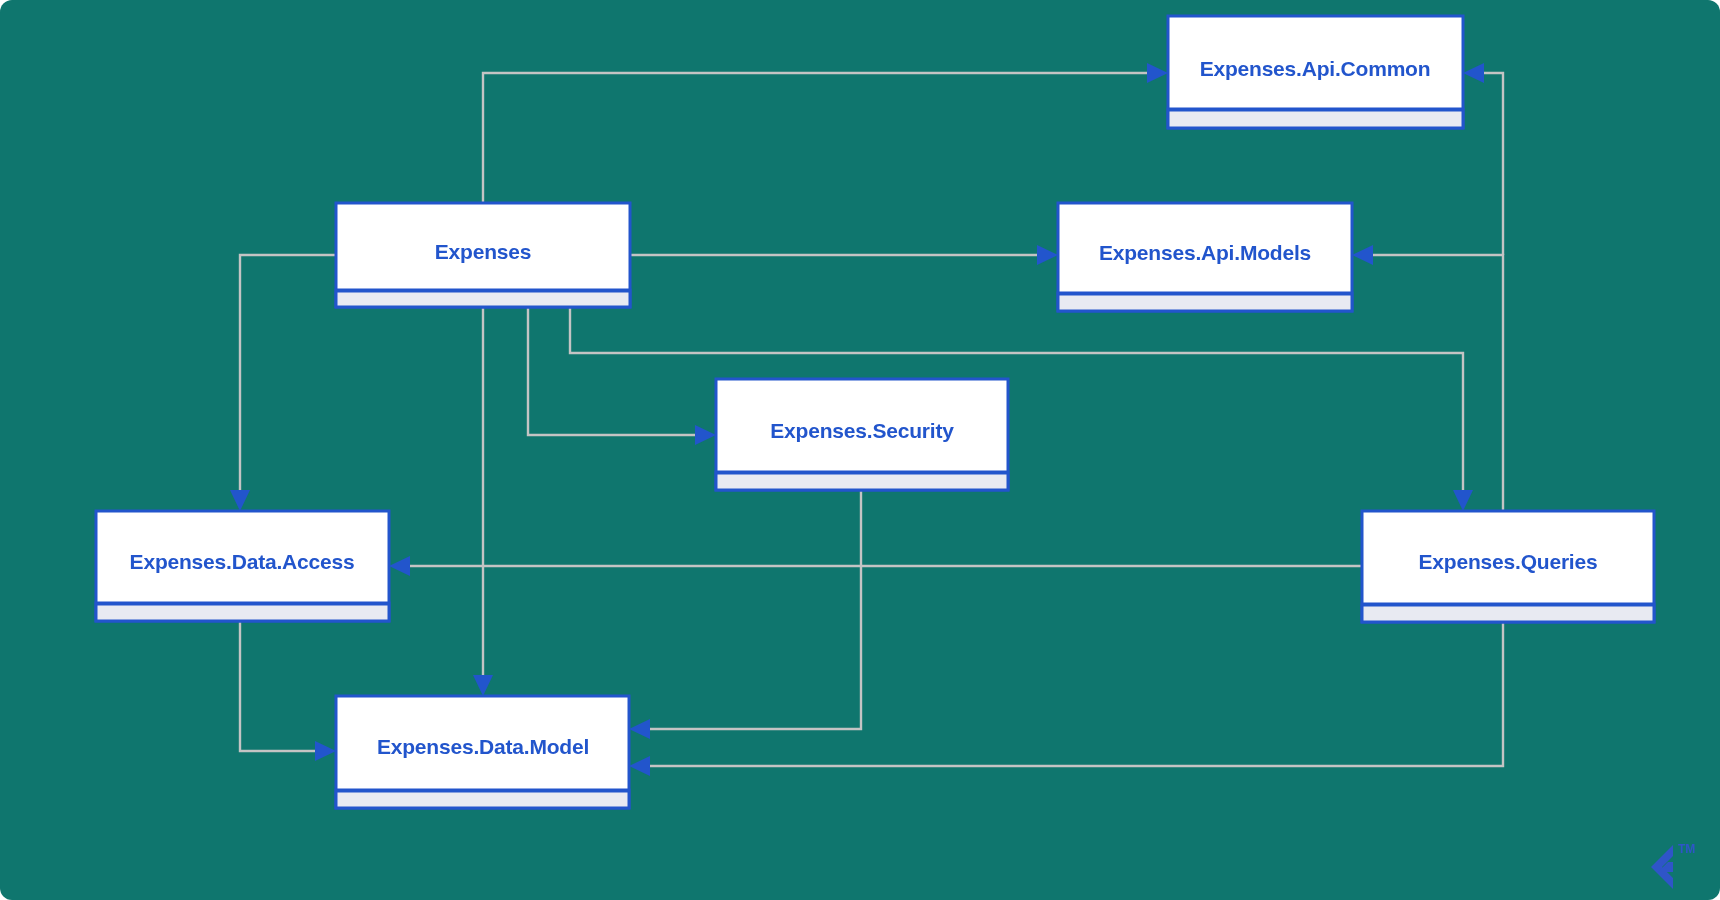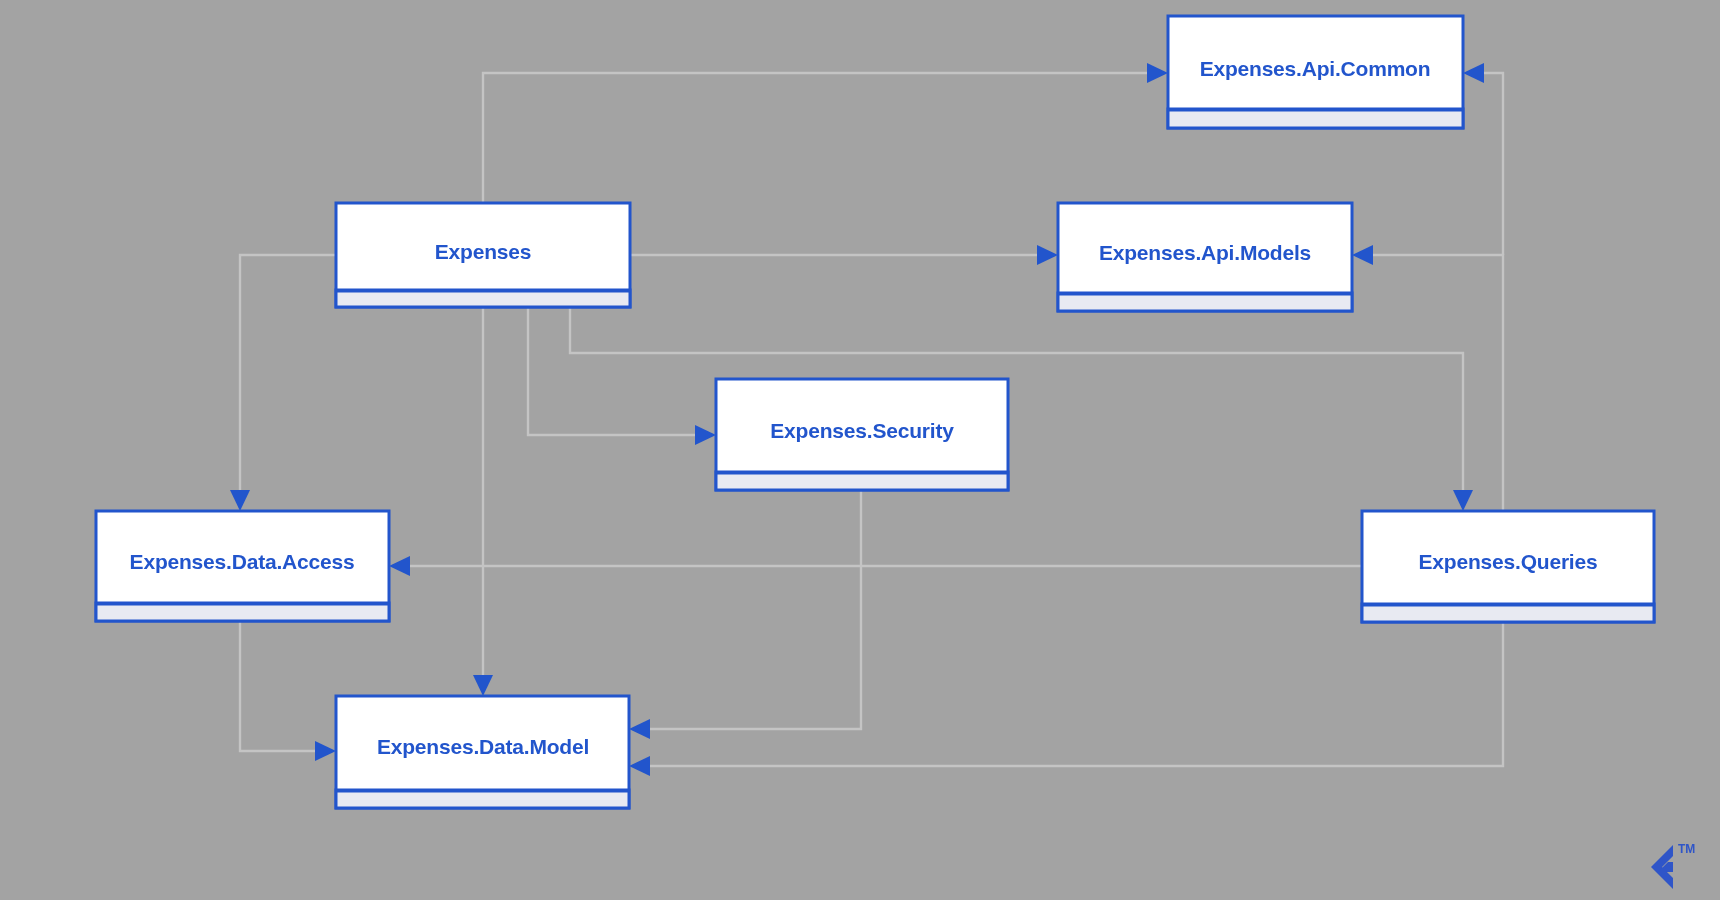--- a/index.html
+++ b/index.html
@@ -12,21 +12,22 @@
     font-family: "Liberation Sans", sans-serif;
     width: 1720px;
     height: 900px;
     overflow: hidden;
     position: relative;
   }
   #diagram-root {
     position: relative;
     width: 1720px;
     height: 900px;
-    background: #a3a3a3;
+    background: #0f766e;
+    border-radius: 12px;
   }
   svg.diagram-canvas {
     position: absolute;
     top: 0;
     left: 0;
     width: 1720px;
     height: 900px;
     display: block;
   }
   .node-label {

